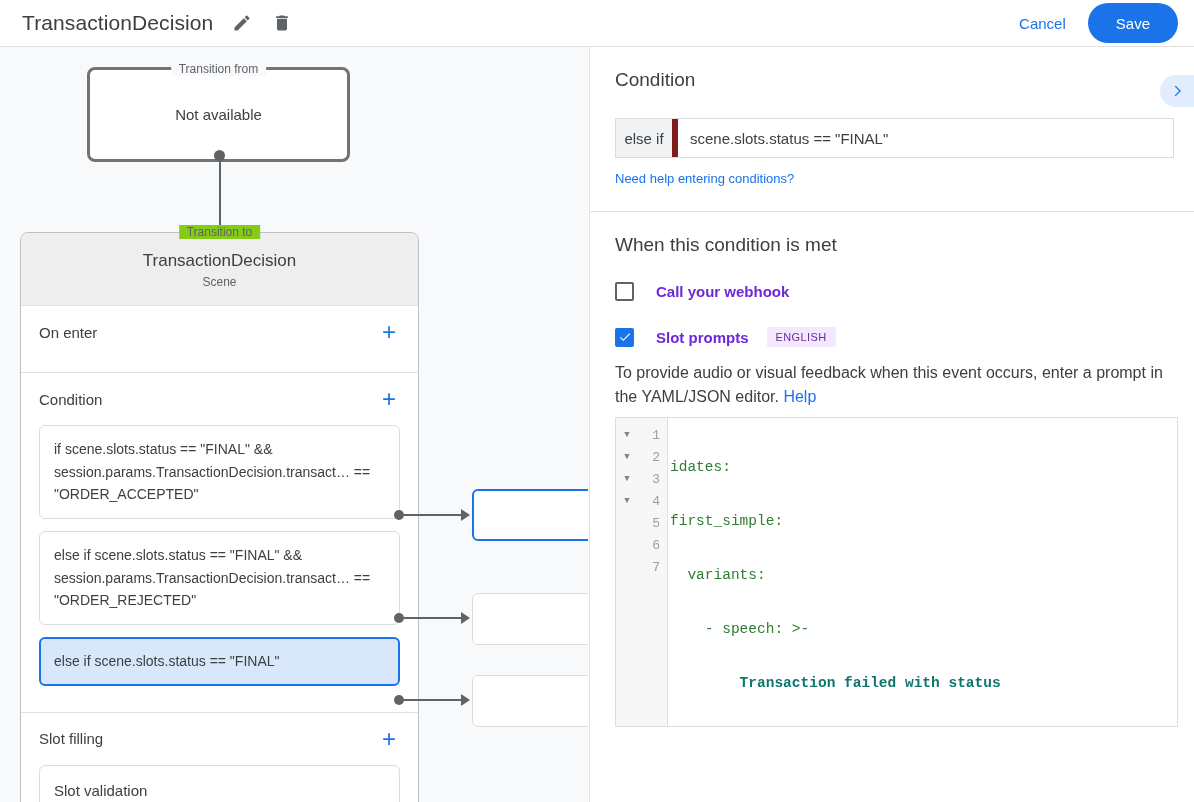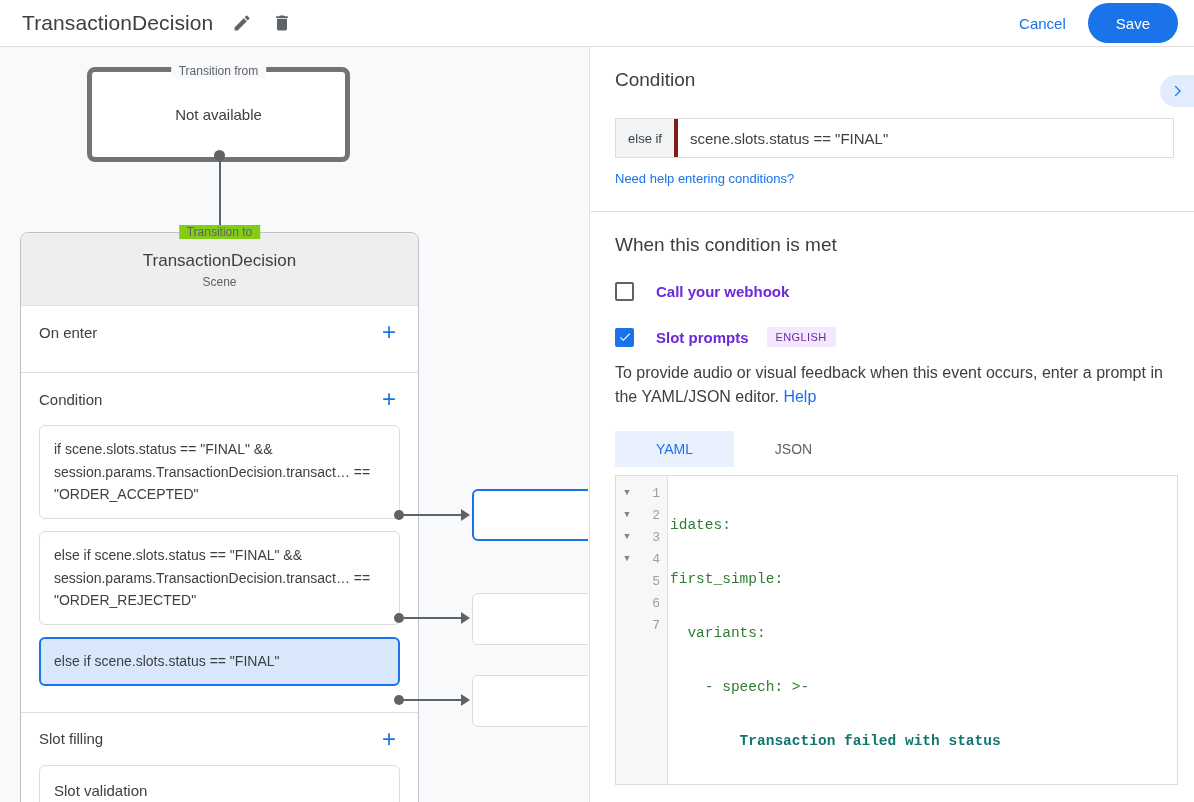--- a/index.html
+++ b/index.html
@@ -54,21 +54,21 @@
     position: absolute; left: 0; top: 47px;
     width: 588px; height: 755px;
     background: #f8f9fa;
     overflow: hidden;
   }
   
   #graph { position: absolute; left: 0; top: 0; width: 900px; height: 760px; }
 
   .fieldset-box {
     position: absolute;
-    border: 5px solid #737373;
+    border: 3px solid #737373;
     border-radius: 8px;
     background: #ffffff;
   }
   .fieldset-legend {
     position: absolute;
     top: -8px; left: 50%; transform: translateX(-50%);
     background: #f8f9fa;
     padding: 0 8px;
     font-size: 12px;
     color: #5f6368;
@@ -187,23 +187,23 @@
     cursor: pointer;
     border: none;
   }
   #cond-input-row {
     display: flex; margin: 27px 20px 0 25px;
     border: 1px solid #dadce0;
     height: 40px;
   }
   #cond-prefix {
     background: #f1f3f4;
-    border-right: 4px solid #7f1d1d;
-    display: flex; align-items: center; justify-content: center;
-    width: 62px; font-size: 13px; color: #3c4043;
+    border-right: 6px solid #7f1d1d;
+    display: flex; align-items: center; justify-content: center;
+    width: 62px; font-size: 15px; color: #3c4043;
     flex: none;
   }
   #cond-value {
     flex: 1; border: none; outline: none;
     padding: 0 12px; font-size: 15px; color: #3c4043;
     font-family: "Liberation Sans", sans-serif;
     background: #fff;
   }
   #cond-help {
     display: block; margin: 13px 0 0 25px;
@@ -404,24 +404,20 @@
         </svg>
       </div>
       <span class="check-label">Slot prompts</span>
       <span class="badge">ENGLISH</span>
     </div>
 
     <div id="prompt-desc">
       <span>To provide audio or visual feedback when this event occurs, enter a prompt in the YAML/JSON editor. </span><a>Help</a>
     </div>
 
-    <div id="editor-tabs">
-      <button class="tab active">YAML</button>
-      <button class="tab">JSON</button>
-    </div>
 
     <div id="editor">
       <div id="gutter">
         <div class="gutter-row">
             <span class="fold">▼</span>
             <span class="lineno">1</span>
           </div>
         <div class="gutter-row">
             <span class="fold">▼</span>
             <span class="lineno">2</span>

